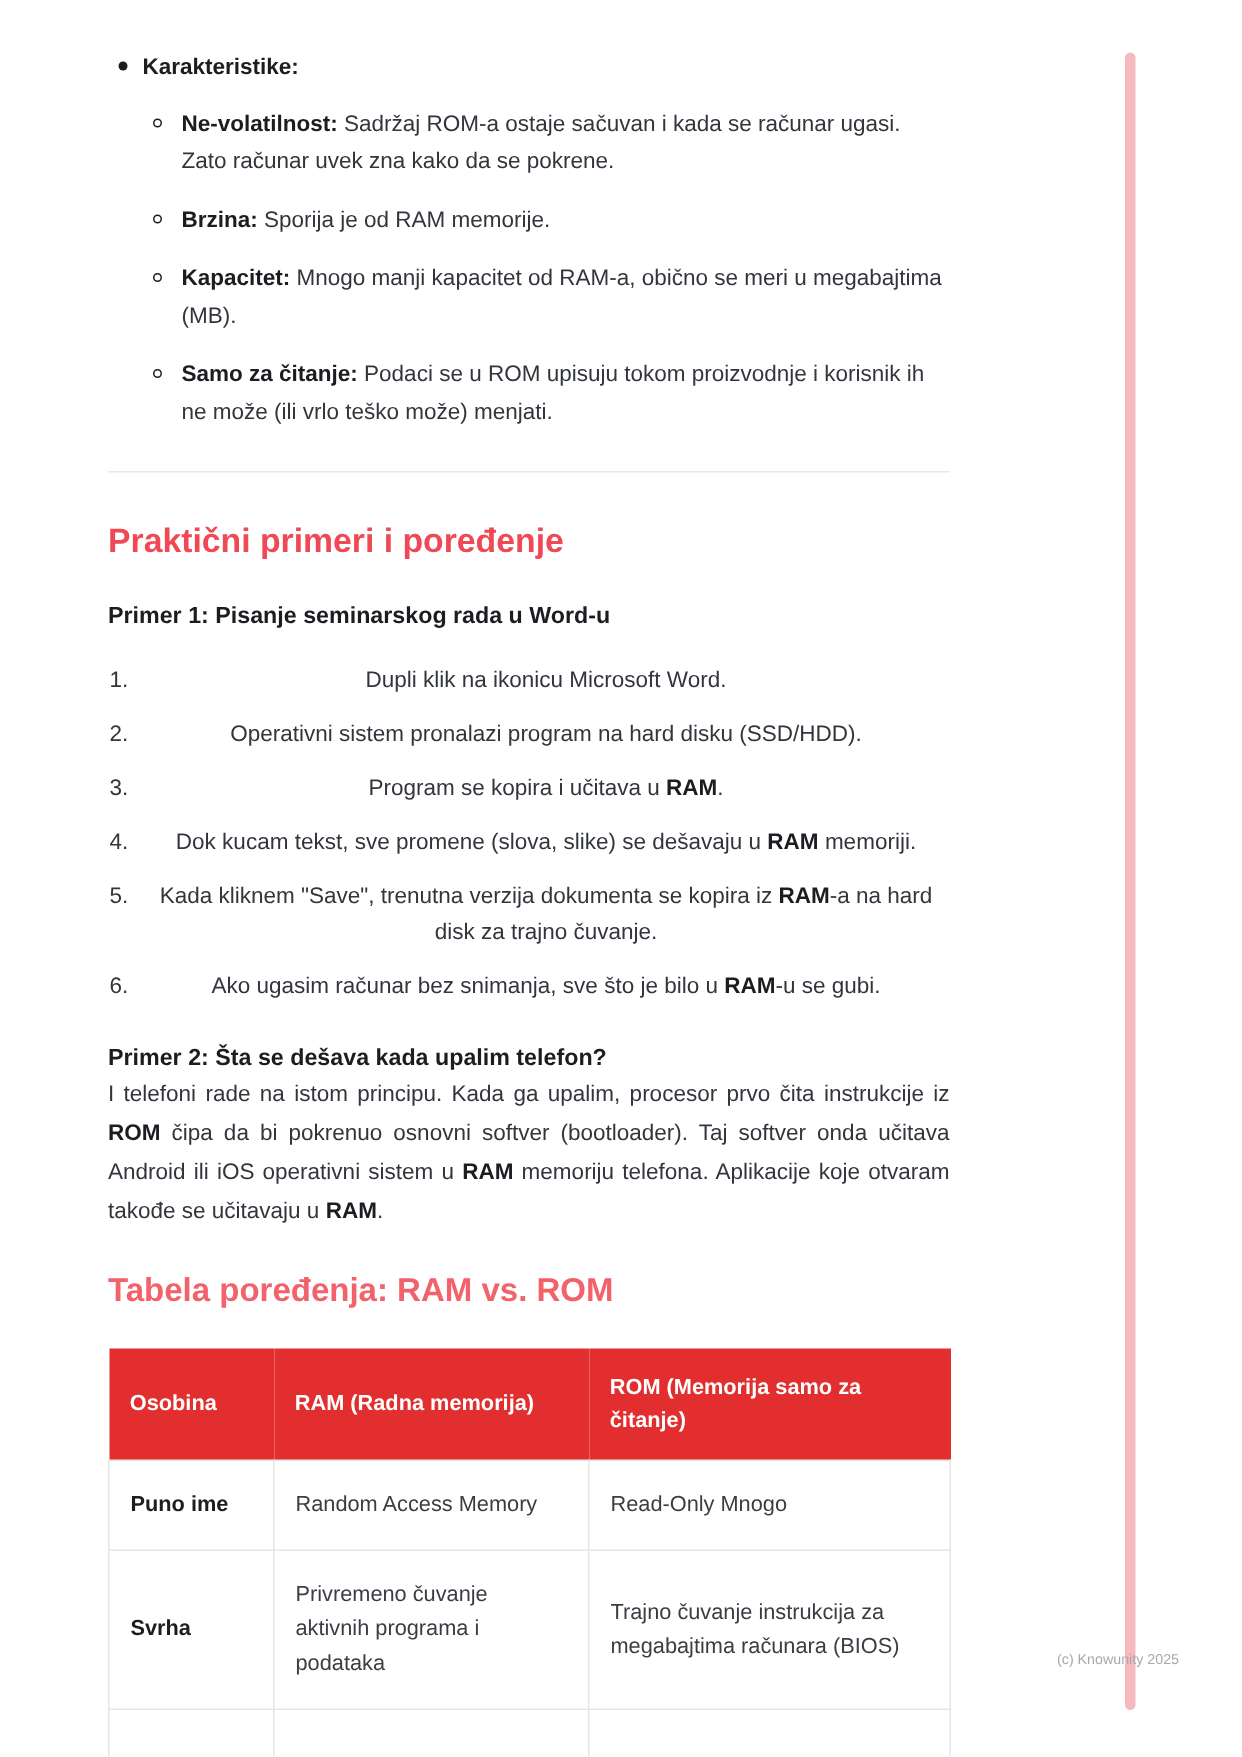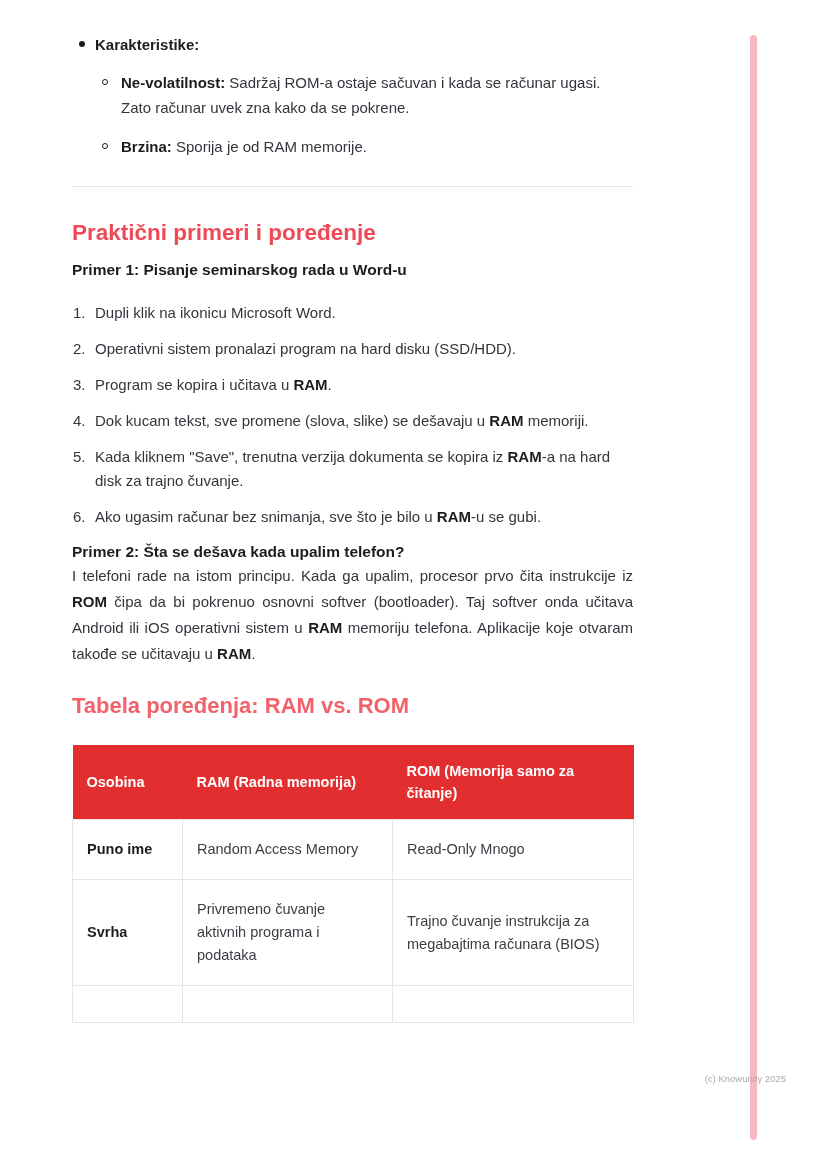--- a/index.html
+++ b/index.html
@@ -15,24 +15,24 @@
 
   
   .char-title { position:relative; padding-left:23px; font-size:15px; line-height:23px; }
   .disc { position:absolute; left:7px; top:8px; width:6px; height:6px; border-radius:50%; background:#1b1d21; }
   .sub-item { position:relative; margin:14px 0 0 30px; padding-left:19px; font-size:15px; line-height:25px; }
   .ring { position:absolute; left:0; top:9px; width:6px; height:6px; border:1.5px solid #1b1d21; border-radius:50%; background:transparent; }
 
   hr.divider { border:none; border-top:1px solid #e8e8ea; margin:27px 0 0 0; }
 
   h2.section-heading { margin-top:32px; font-size:22.5px; line-height:1.25; font-weight:700; color:var(--heading-color,#ef4956); }
-  .example-title { margin-top:12px; font-size:15.5px; line-height:1.45; font-weight:700; color:#1b1d21; }
+  .example-title { margin-top:25px; font-size:15.5px; line-height:1.45; font-weight:700; color:#1b1d21; }
 
   ol.steps { margin-top:19px; list-style:none; counter-reset:step; }
-  ol.steps li { position:relative; padding-left:23px; counter-increment:step; margin-bottom:12px; font-size:15px; line-height:24px; }
+  ol.steps li { position:relative; padding-left:23px; counter-increment:step; margin-bottom:12px; font-size:15px; line-height:24px;text-align:center; }
   ol.steps li::before { content:counter(step) "."; position:absolute; left:1px; top:0; color:#32363c; }
 
   p.body-paragraph { font-size:15px; line-height:26px; text-align:justify; }
 
   h3.table-heading { margin-top:26px; font-size:22px; font-weight:700; color:var(--subheading-color,#f2626b); }
 
   table.compare { margin-top:26px; width:561px; border-collapse:collapse; table-layout:fixed; }
   table.compare col.c1 { width:110px; }
   table.compare col.c2 { width:210px; }
   table.compare col.c3 { width:241px; }
@@ -42,36 +42,38 @@
     padding:15px 14px; line-height:22px; vertical-align:middle;
   }
   table.compare tbody td {
     border:1px solid #e6e6e8; background:#ffffff;
     padding:18px 14px; font-size:14.5px; line-height:23px;
     vertical-align:middle; color:#3a3e44;
   }
   table.compare tbody td.first { font-weight:700; color:#1b1d21; }
 
   .accent-bar { position:absolute; top:35px; right:71px; width:7px; height:1105px; border-radius:4px; background:var(--accent-bar-color,#f6b9c0); z-index:1; }
-  .watermark { position:absolute; right:42px; top:1073px; font-size:9.5px; color:#a9a9ad; z-index:2; }
+  .watermark { position:absolute; right:42px; top:1101px; font-size:9.5px; color:#a9a9ad; z-index:2; }
 </style>
 </head>
 <body>
 
 <div class="page">
   <div class="content">
 
     <div class="char-block">
       <div class="char-title">
         <span class="disc"></span>
         <span class="b">Karakteristike:</span>
       </div>
       <div>
           <div class="sub-item"><span class="ring"></span><span class="b">Ne-volatilnost:</span> <span>Sadržaj ROM-a ostaje sačuvan i kada se računar ugasi. Zato računar uvek zna kako da se pokrene.</span></div>
           <div class="sub-item"><span class="ring"></span><span class="b">Brzina:</span> <span>Sporija je od RAM memorije.</span></div>
+          <div class="sub-item"><span class="ring"></span><span class="b">Kapacitet:</span> <span>Mnogo manji kapacitet od RAM-a, obično se meri u megabajtima (MB).</span></div>
+          <div class="sub-item"><span class="ring"></span><span class="b">Samo za čitanje:</span> <span>Podaci se u ROM upisuju tokom proizvodnje i korisnik ih ne može (ili vrlo teško može) menjati.</span></div>
         </div>
     </div>
 
     <hr class="divider">
 
     <h2 class="section-heading">Praktični primeri i poređenje</h2>
 
     <div class="example-title">Primer 1: Pisanje seminarskog rada u Word-u</div>
 
     <ol class="steps">

